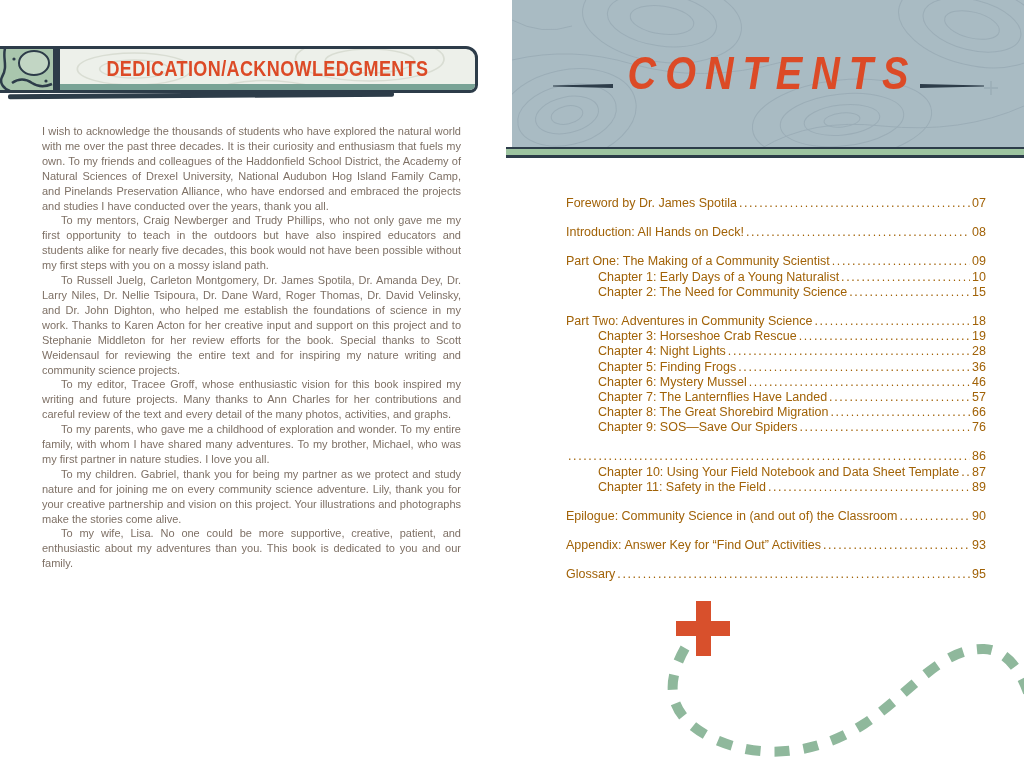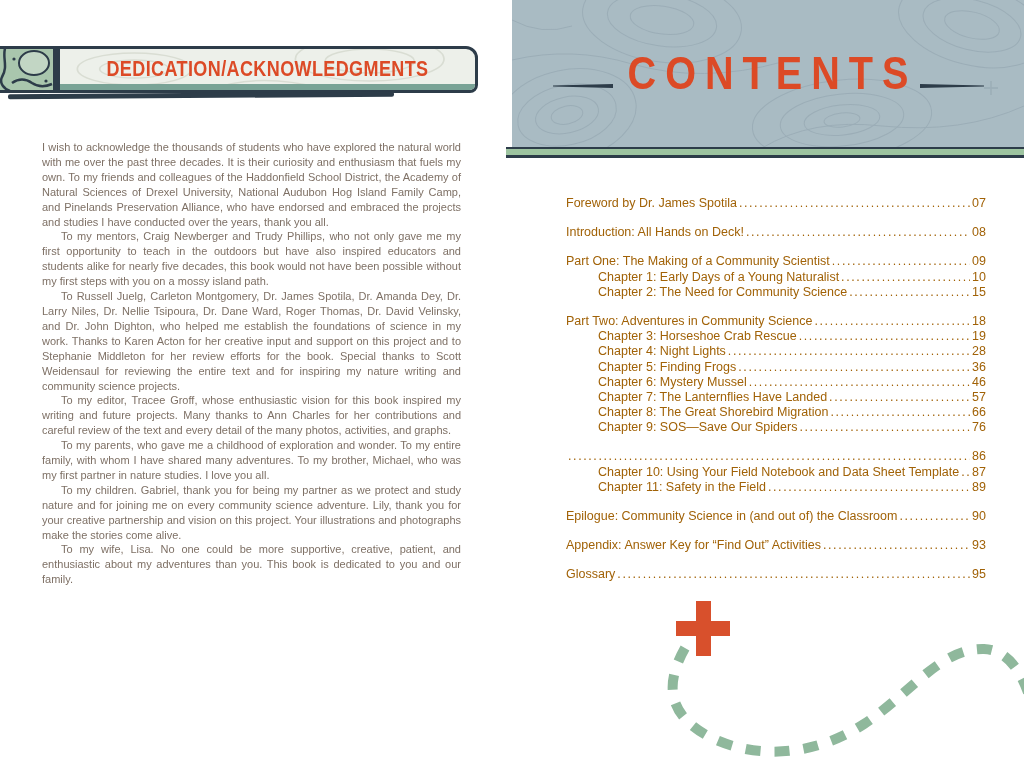--- a/index.html
+++ b/index.html
@@ -26,27 +26,27 @@
   .banner-title {
     position:relative; color:#DC4A26; font-weight:bold; font-size:18px;
     letter-spacing:.4px; transform:scaleY(1.18); white-space:nowrap;
   }
   .banner-shadow {
     position:absolute; left:8px; top:93px; width:386px; height:5px;
     background:#2D3C49; transform:skewY(-.4deg); border-radius:2px;
   }
   .body-text {
     position:absolute; left:42px; top:124px; width:419px;
-    color:#7E7065; font-size:11px; line-height:14.9px; text-align:justify;margin-top:16px;
+    color:#7E7065; font-size:11px; line-height:14.9px; text-align:justify;
   }
   .body-text p { margin:0; }
   .para.indent { text-indent:19px; }
 
   
-  .panel { position:absolute; left:512px; top:0; width:512px; height:148px; background:#A9BBC3; overflow:hidden; }
+  .panel { position:absolute; left:512px; top:0; width:512px; height:148px; background:#A9BBC3; overflow:hidden;font-style:italic; }
   .topo { position:absolute; inset:0; width:100%; height:100%; }
   .contents-title {
     position:absolute; left:0; right:0; top:48px; margin:0; text-align:center;
     color:#DC4A26; font-size:44px; font-weight:bold; letter-spacing:10px; text-indent:10px;
     transform:scale(.9,1.06); white-space:nowrap;
   }
   .dash { position:absolute; top:84px; height:4px; background:#2D3C49; }
   .dash-left  { left:41px;  width:60px; clip-path:polygon(0 40%,100% 0,100% 100%,0 60%); }
   .dash-right { left:408px; width:64px; clip-path:polygon(0 0,100% 40%,100% 60%,0 100%); }
   .panel-strip {

